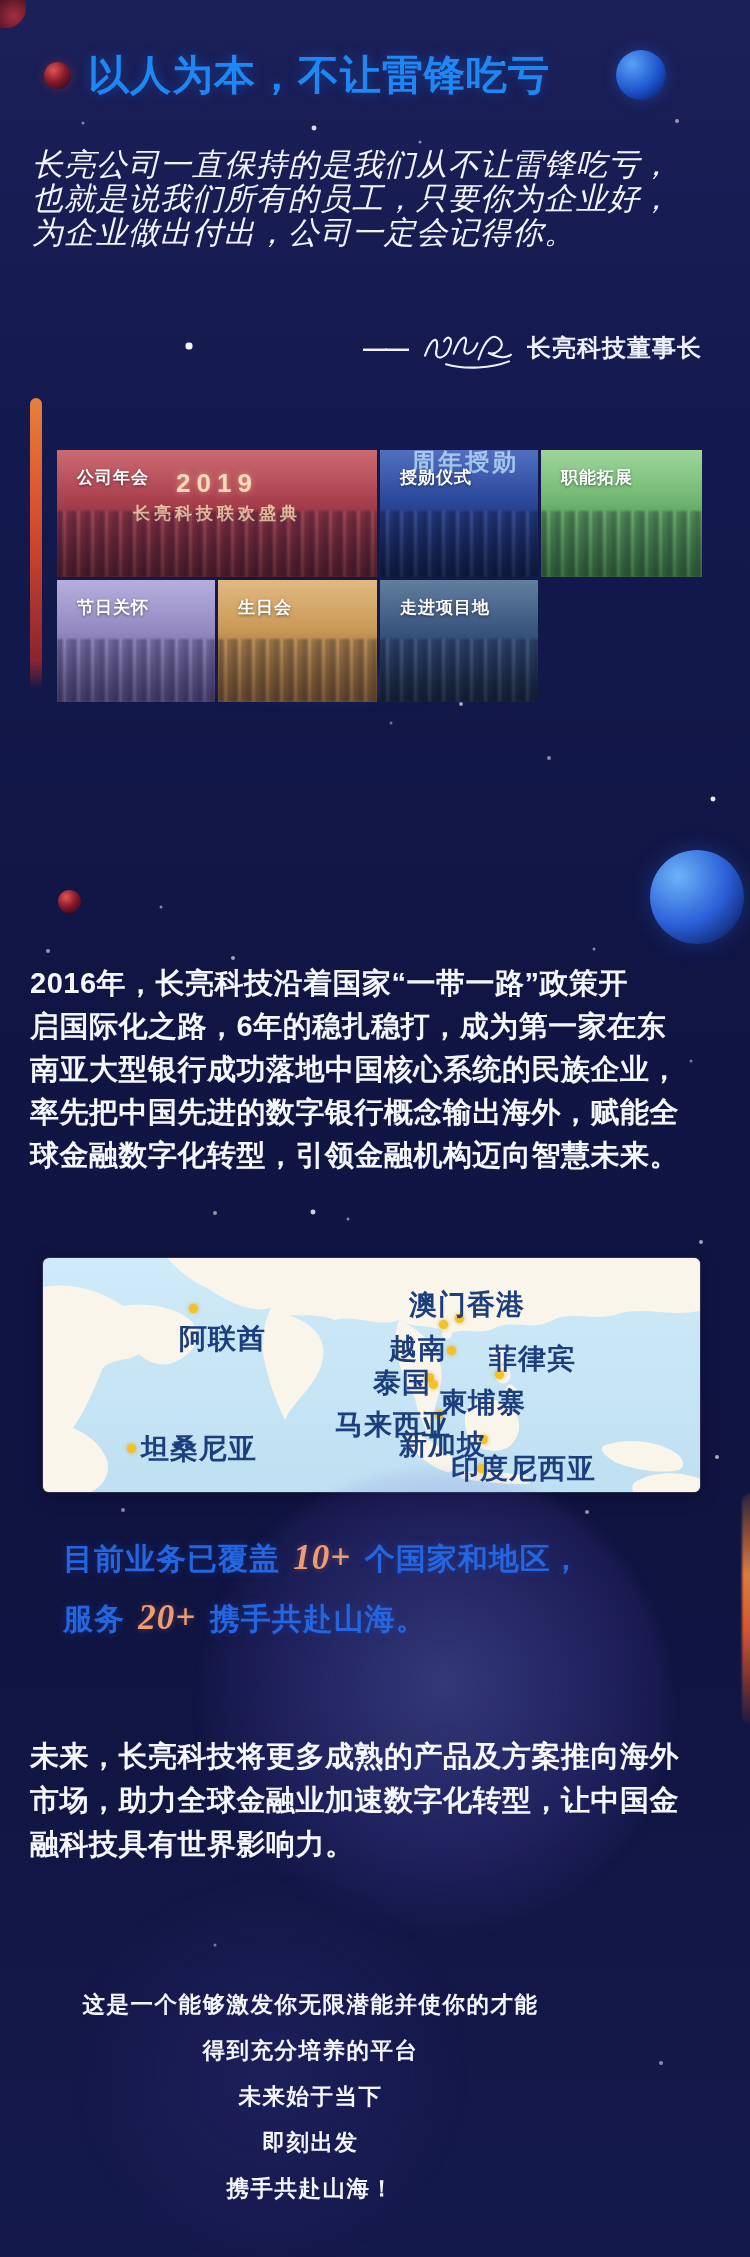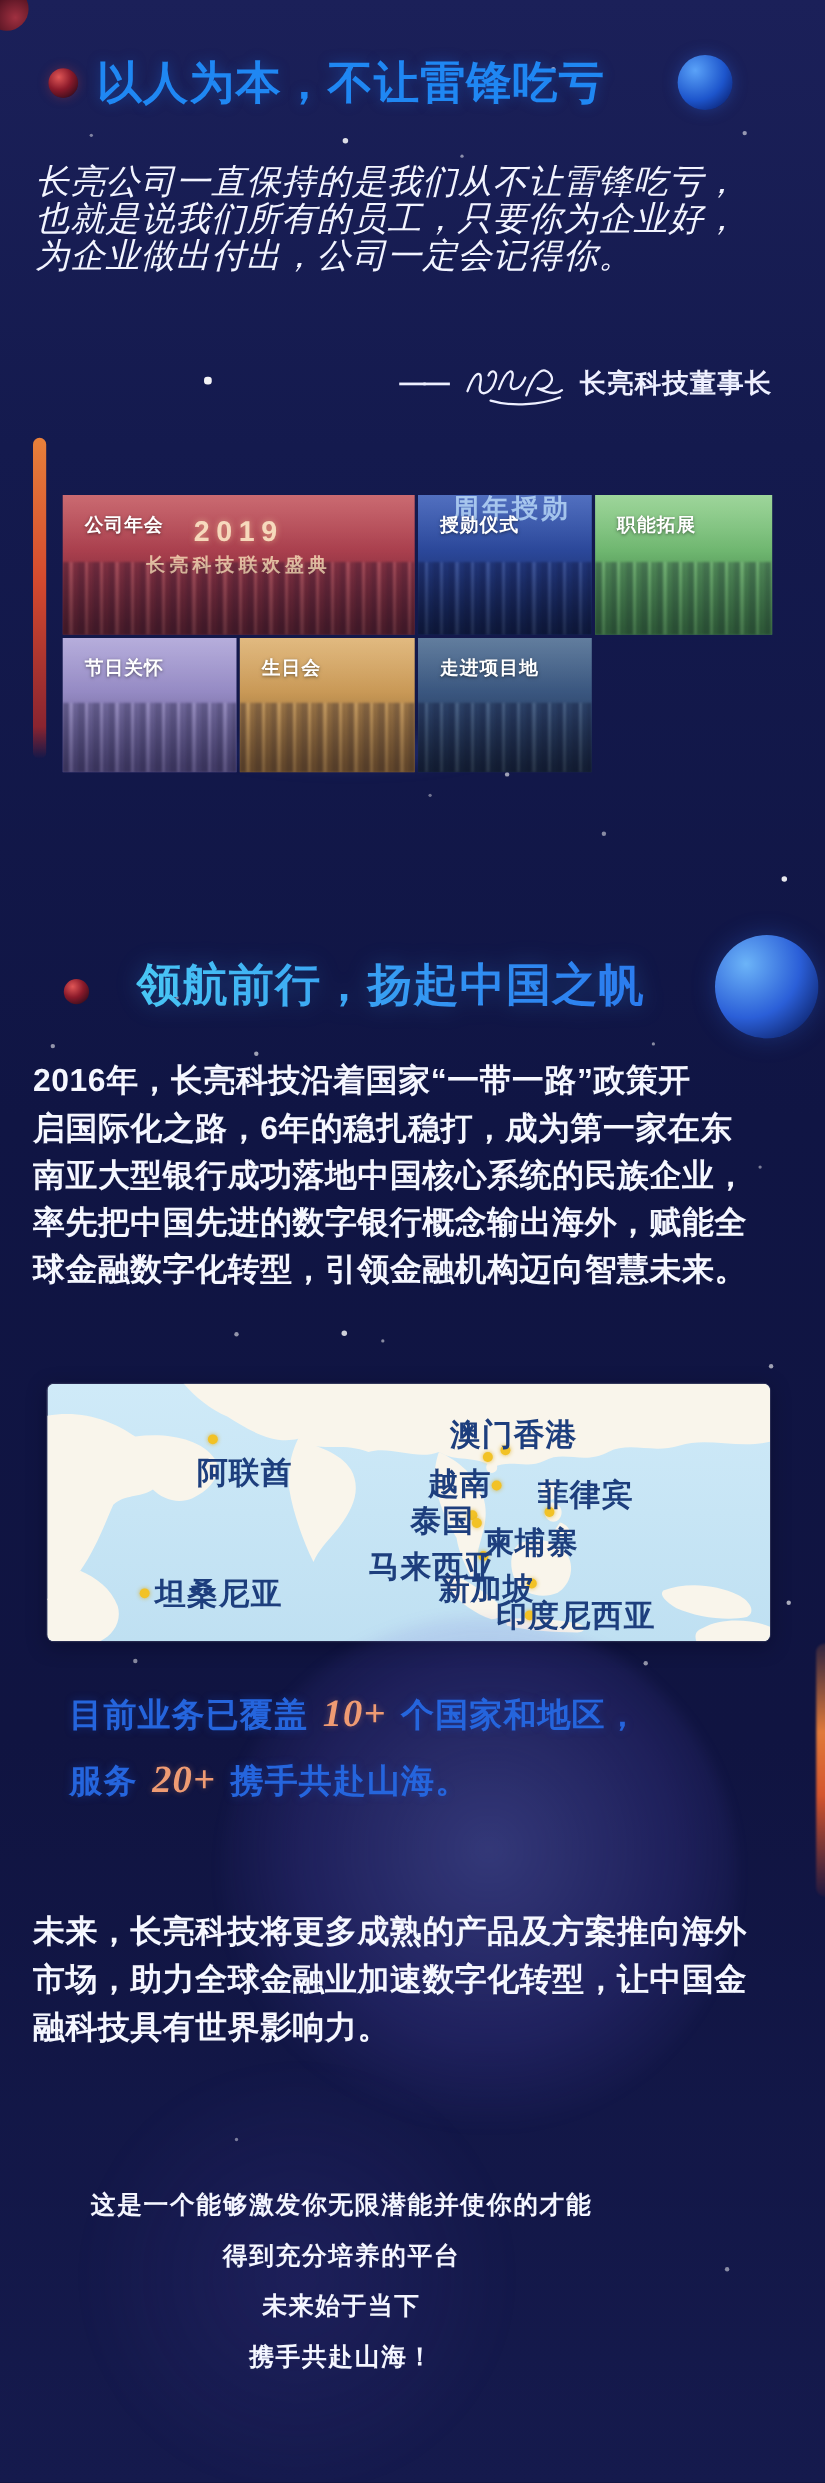--- a/index.html
+++ b/index.html
@@ -178,21 +178,20 @@
       <span class="plabel">生日会</span>
     </figure>
     <figure class="photo p-site">
       <span class="plabel">走进项目地</span>
     </figure>
   </div>
 
   <div class="sphere red-sphere-2"></div>
   <div class="sphere blue-sphere-2"></div>
 
-  <h1 class="title title2">领航前行，扬起中国之帆</h1>
 
   <p class="para para2">2016年，长亮科技沿着国家“一带一路”政策开
 启国际化之路，6年的稳扎稳打，成为第一家在东
 南亚大型银行成功落地中国核心系统的民族企业，
 率先把中国先进的数字银行概念输出海外，赋能全
 球金融数字化转型，引领金融机构迈向智慧未来。</p>
 
   <div class="map-panel">
     <svg viewBox="0 0 657 234" preserveAspectRatio="none">
       <defs>
@@ -254,15 +253,16 @@
   </div>
 
   <p class="para para3">未来，长亮科技将更多成熟的产品及方案推向海外
 市场，助力全球金融业加速数字化转型，让中国金
 融科技具有世界影响力。</p>
 
   <div class="closing">
     <div class="cline">这是一个能够激发你无限潜能并使你的才能</div>
     <div class="cline">得到充分培养的平台</div>
     <div class="cline">未来始于当下</div>
+    <div class="cline">即刻出发</div>
     <div class="cline">携手共赴山海！</div>
   </div>
 </div>
 
 </body></html>

